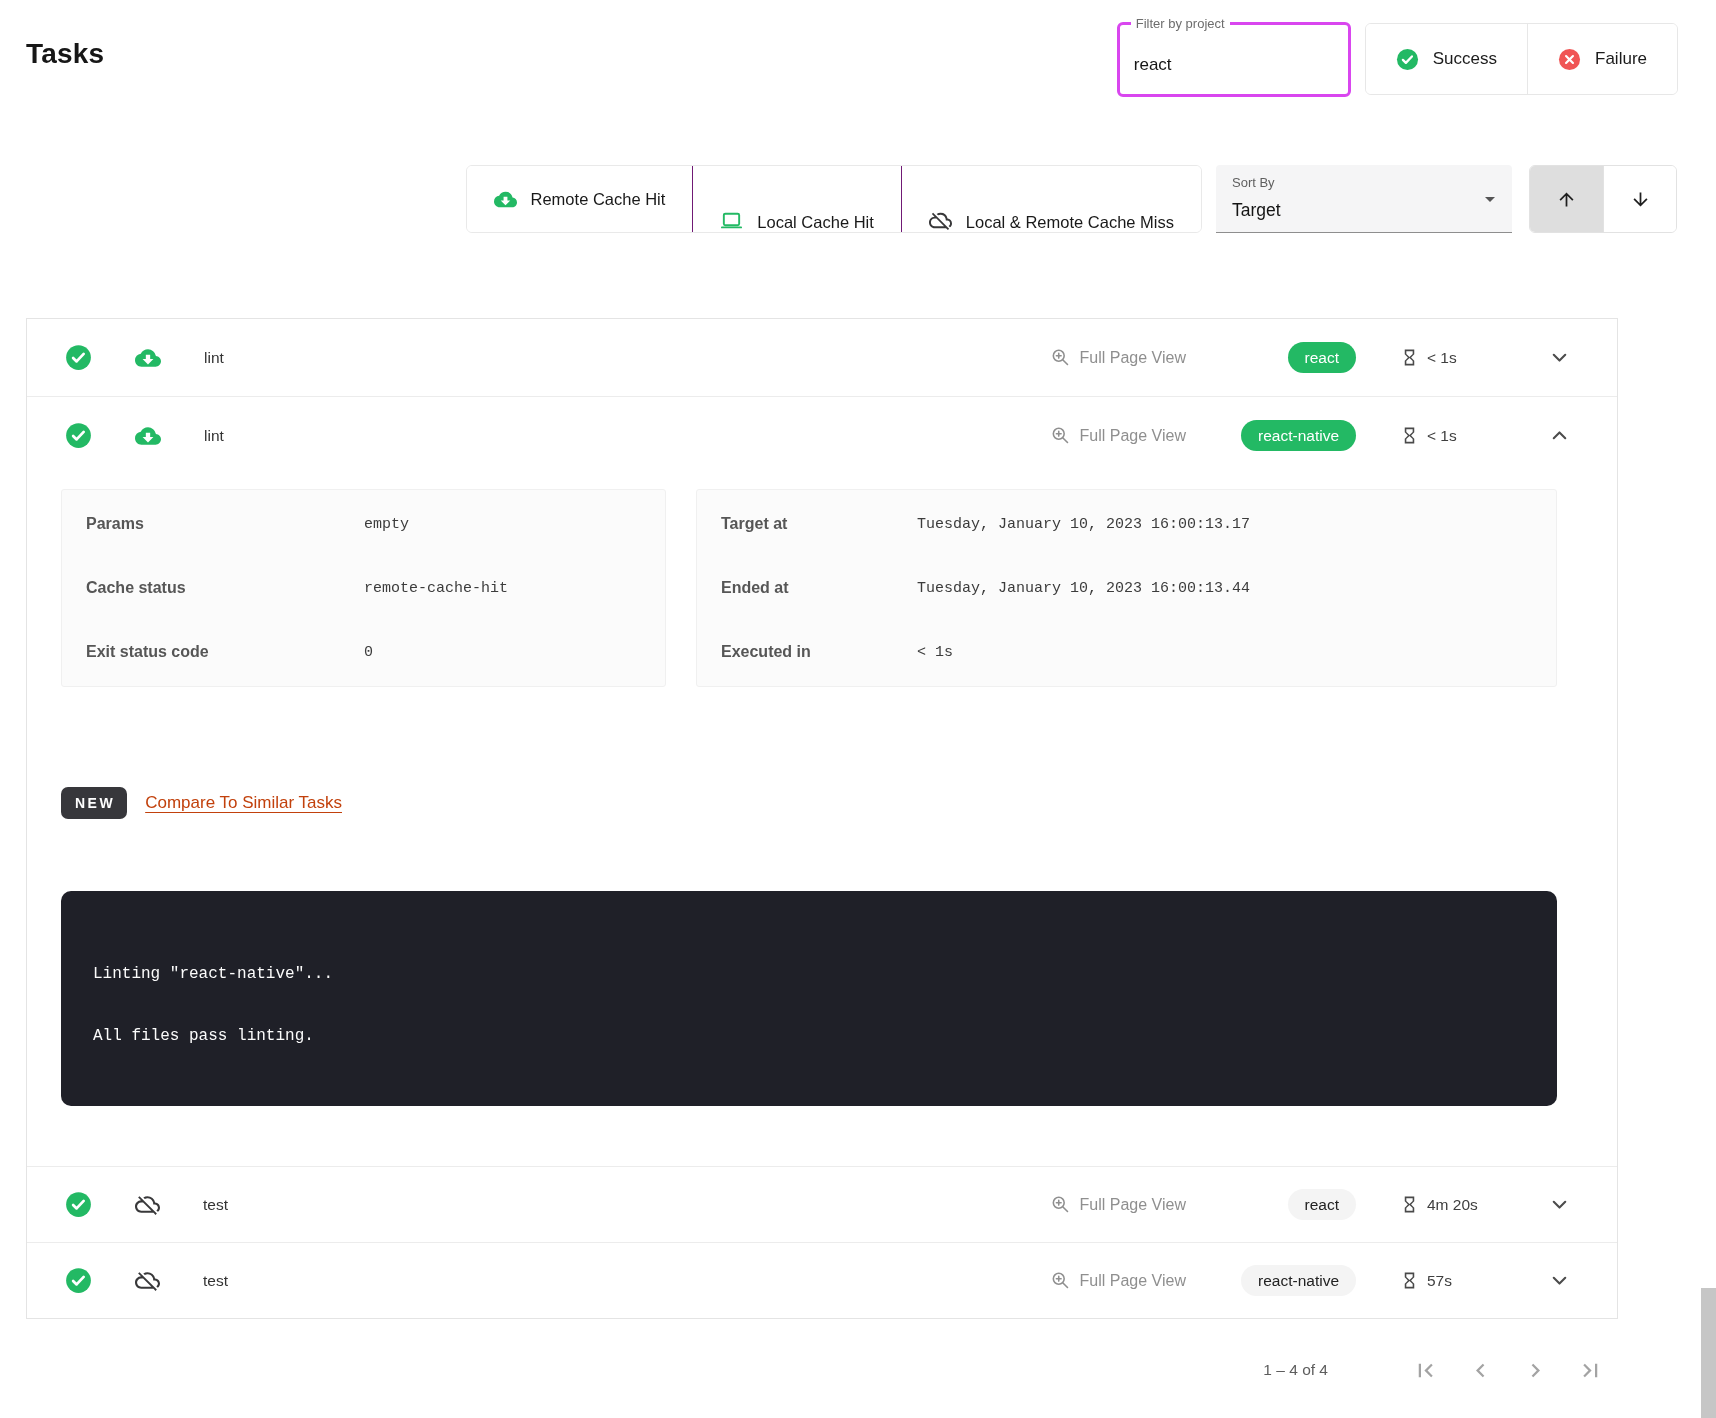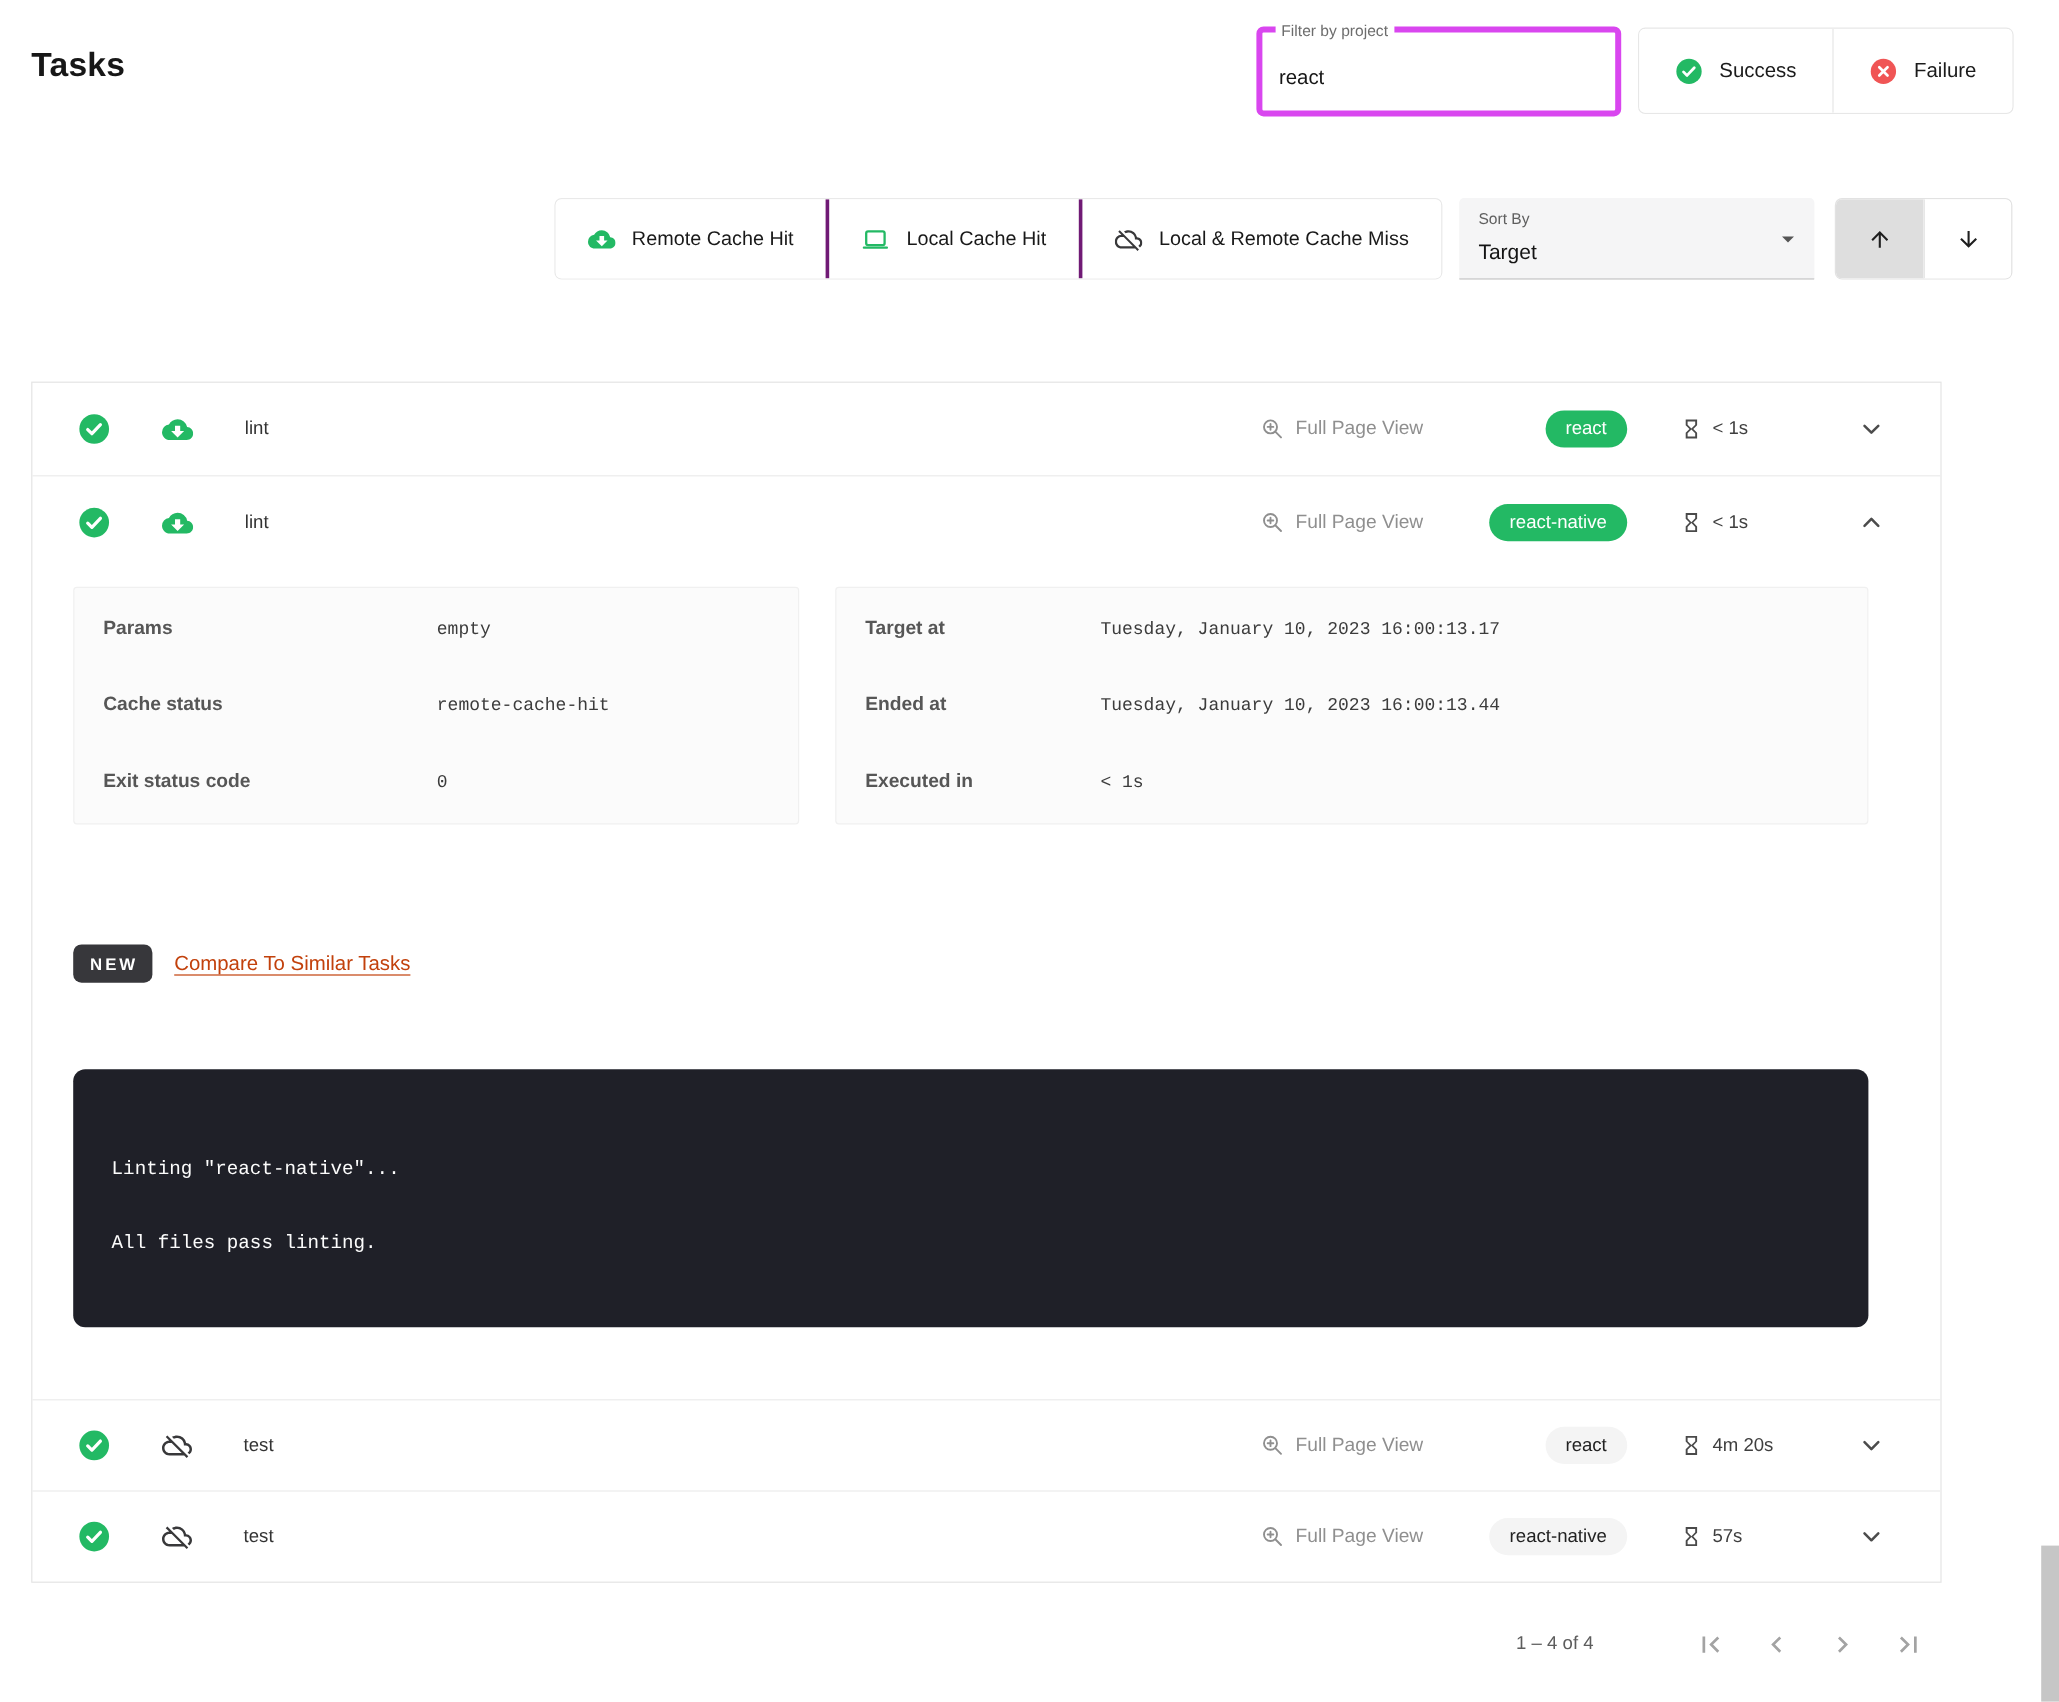--- a/index.html
+++ b/index.html
@@ -5,41 +5,41 @@
   * { box-sizing: border-box; margin: 0; padding: 0; }
   html,body { width:1716px; height:1418px; background:#fff; overflow:hidden;
     font-family:"Liberation Sans", sans-serif; color:#1c1c1c; }
   .mono { font-family:"Liberation Mono","DejaVu Sans Mono",monospace; }
 
   
   .header { display:flex; align-items:flex-start; padding:22px 38px 0 26px; }
   .page-title { font-size:28px; font-weight:700; color:#171717; margin-top:16px; letter-spacing:.2px; }
   .header-spacer { flex:1; }
 
-  .filter-field { position:relative; width:304px; height:75px; border:5px solid #d946ef;
+  .filter-field { position:relative; width:234px; height:75px; border:3px solid #d946ef;
     border-radius:6px; background:#fff; margin-right:14px; }
   .filter-field .float-label { position:absolute; top:-9px; left:11px; background:#fff;
     padding:0 5px; font-size:13px; color:#6d6d6d; }
   .filter-field input { border:none; outline:none; width:100%; height:100%;
     padding:10px 14px 0 14px; font-size:17px; color:#161616; background:transparent;
     font-family:"Liberation Sans",sans-serif; }
 
   .status-group { display:flex; height:72px; margin-top:1px; border:1px solid #e7e7e7;
     border-radius:6px; overflow:hidden; background:#fff; }
   .status-btn { display:flex; align-items:center; gap:14px; padding:0 30px; background:#fff;
     border:none; font-size:17px; color:#1b1b1b; cursor:pointer; font-family:inherit; }
   .status-btn + .status-btn { border-left:1px solid #e7e7e7; }
 
   
   .toolbar { display:flex; justify-content:flex-end; align-items:stretch;
     margin:68px 39px 0 26px; height:68px; }
   .cache-group { display:flex; border:1px solid #e9e9e9; border-radius:6px; overflow:hidden; background:#fff; }
   .cache-btn { display:flex; align-items:center; gap:14px; padding:0 27px; background:#fff;
     border:none; font-size:16.5px; color:#191919; cursor:pointer; font-family:inherit; white-space:nowrap; }
-  .cache-btn + .cache-btn { border-left:3px solid #701a75; }
+  .cache-btn + .cache-btn { border-left:1px solid #701a75;align-items:flex-end; }
 
   .sort-select { position:relative; width:296px; margin-left:14px; background:#f5f5f6;
     border-radius:4px 4px 0 0; border-bottom:1px solid #8e8e8e; cursor:pointer; }
   .sort-label { position:absolute; top:10px; left:16px; font-size:13px; color:#5f5f5f; }
   .sort-value { position:absolute; bottom:11px; left:16px; font-size:17.5px; color:#141414; }
   .sort-caret { position:absolute; right:10px; top:22px; }
 
   .dir-group { display:flex; margin-left:17px; border:1px solid #e2e2e2; border-radius:6px; overflow:hidden; }
   .dir-btn { width:73px; display:flex; align-items:center; justify-content:center;
     background:#fff; border:none; cursor:pointer; }

